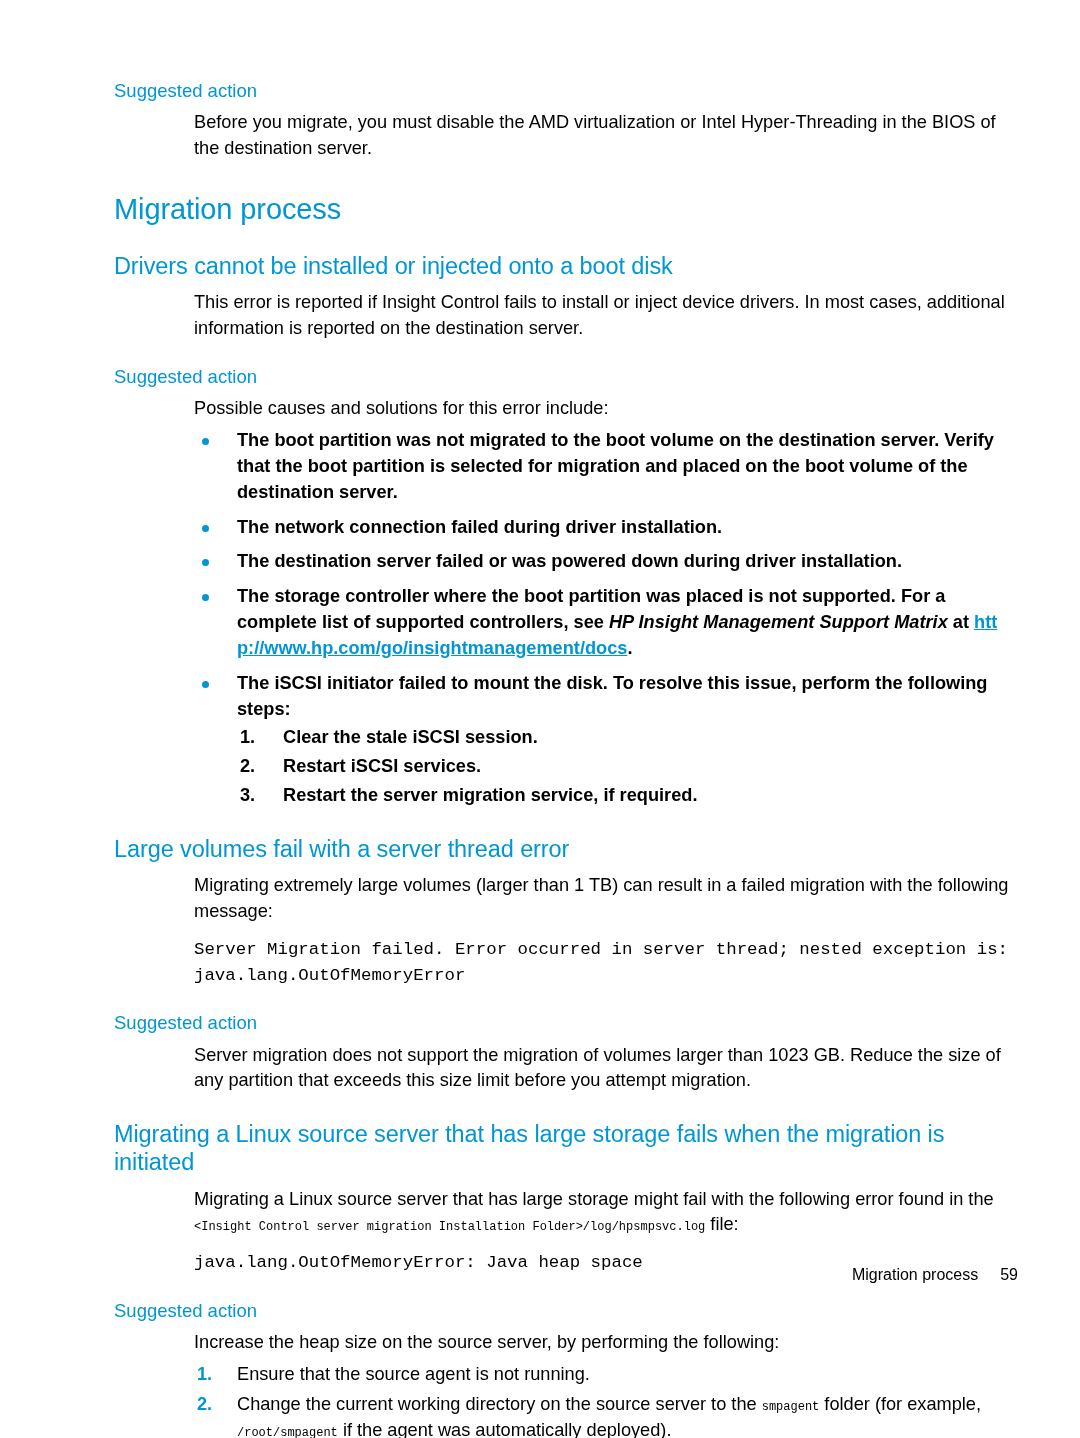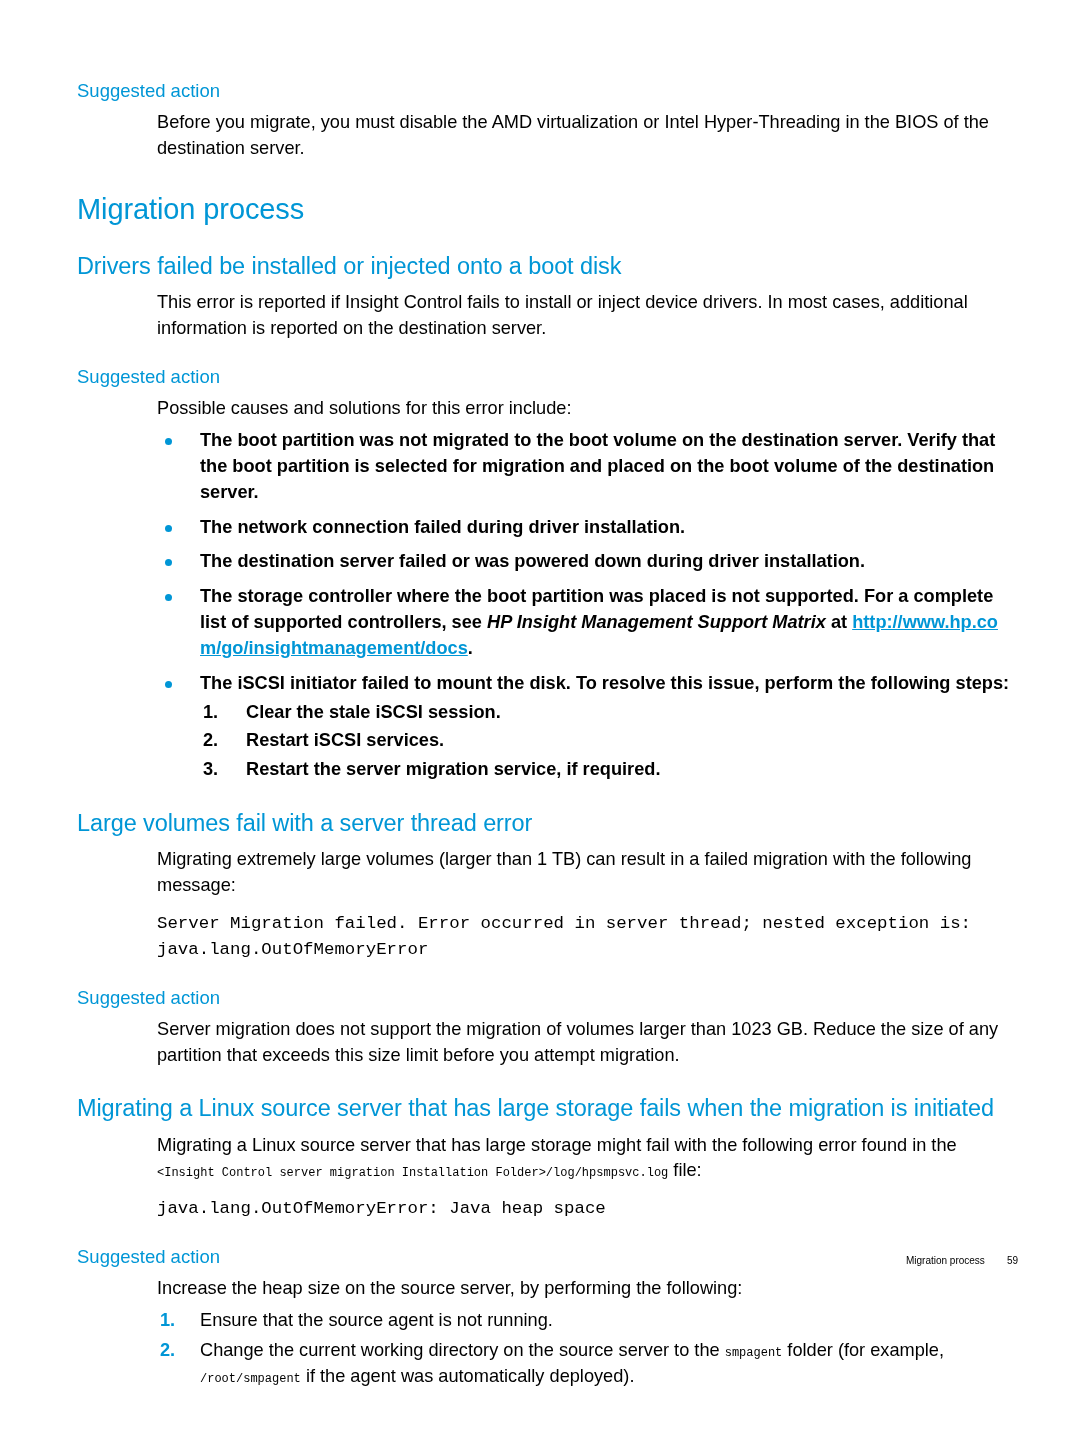--- a/index.html
+++ b/index.html
@@ -14,21 +14,21 @@
     font-family: "Liberation Sans", sans-serif;
     color: #000000;
     overflow: hidden;
   }
   .page {
     position: absolute;
     left: 0; top: 0;
     width: 1080px;
     height: 1312px;
     box-sizing: border-box;
-    padding: 56px 62px 0 77px;
+    padding: 56px 62px 0 114px;
   }
 
   
   .h1 {
     color: #0096d6;
     font-size: 29px;
     font-weight: 400;
     line-height: 1.18;
     letter-spacing: -0.1px;
     margin: 30px 0 18px 0;
@@ -142,38 +142,38 @@
     top: 0;
     color: #0096d6;
     font-weight: bold;
     font-size: 18.2px;
   }
 
   
   .footer {
     position: absolute;
     right: 62px;
-    bottom: 46px;
-    font-size: 10px;
+    bottom: 28px;
+    font-size: 16px;
     color: #000000;
     white-space: nowrap;
   }
   .footer .pg { margin-left: 22px; }
 </style>
 </head>
 <body>
 
 <div class="page">
 
   <div class="h3">Suggested action</div>
   <p class="body">Before you migrate, you must disable the AMD virtualization or Intel Hyper-Threading in the BIOS of the destination server.</p>
 
   <div class="h1">Migration process</div>
 
-  <div class="h2">Drivers failed be installed or injected onto a boot disk</div>
+  <div class="h2">Drivers cannot be installed or injected onto a boot disk</div>
   <p class="body">This error is reported if Insight Control fails to install or inject device drivers. In most cases, additional information is reported on the destination server.</p>
 
   <div class="h3">Suggested action</div>
   <p class="body">Possible causes and solutions for this error include:</p>
 
   <ul class="bullets">
     <li>
       <span class="dot"></span>
       <span>The boot partition was not migrated to the boot volume on the destination server. Verify that the boot partition is selected for migration and placed on the boot volume of the destination server.</span>
     </li>

